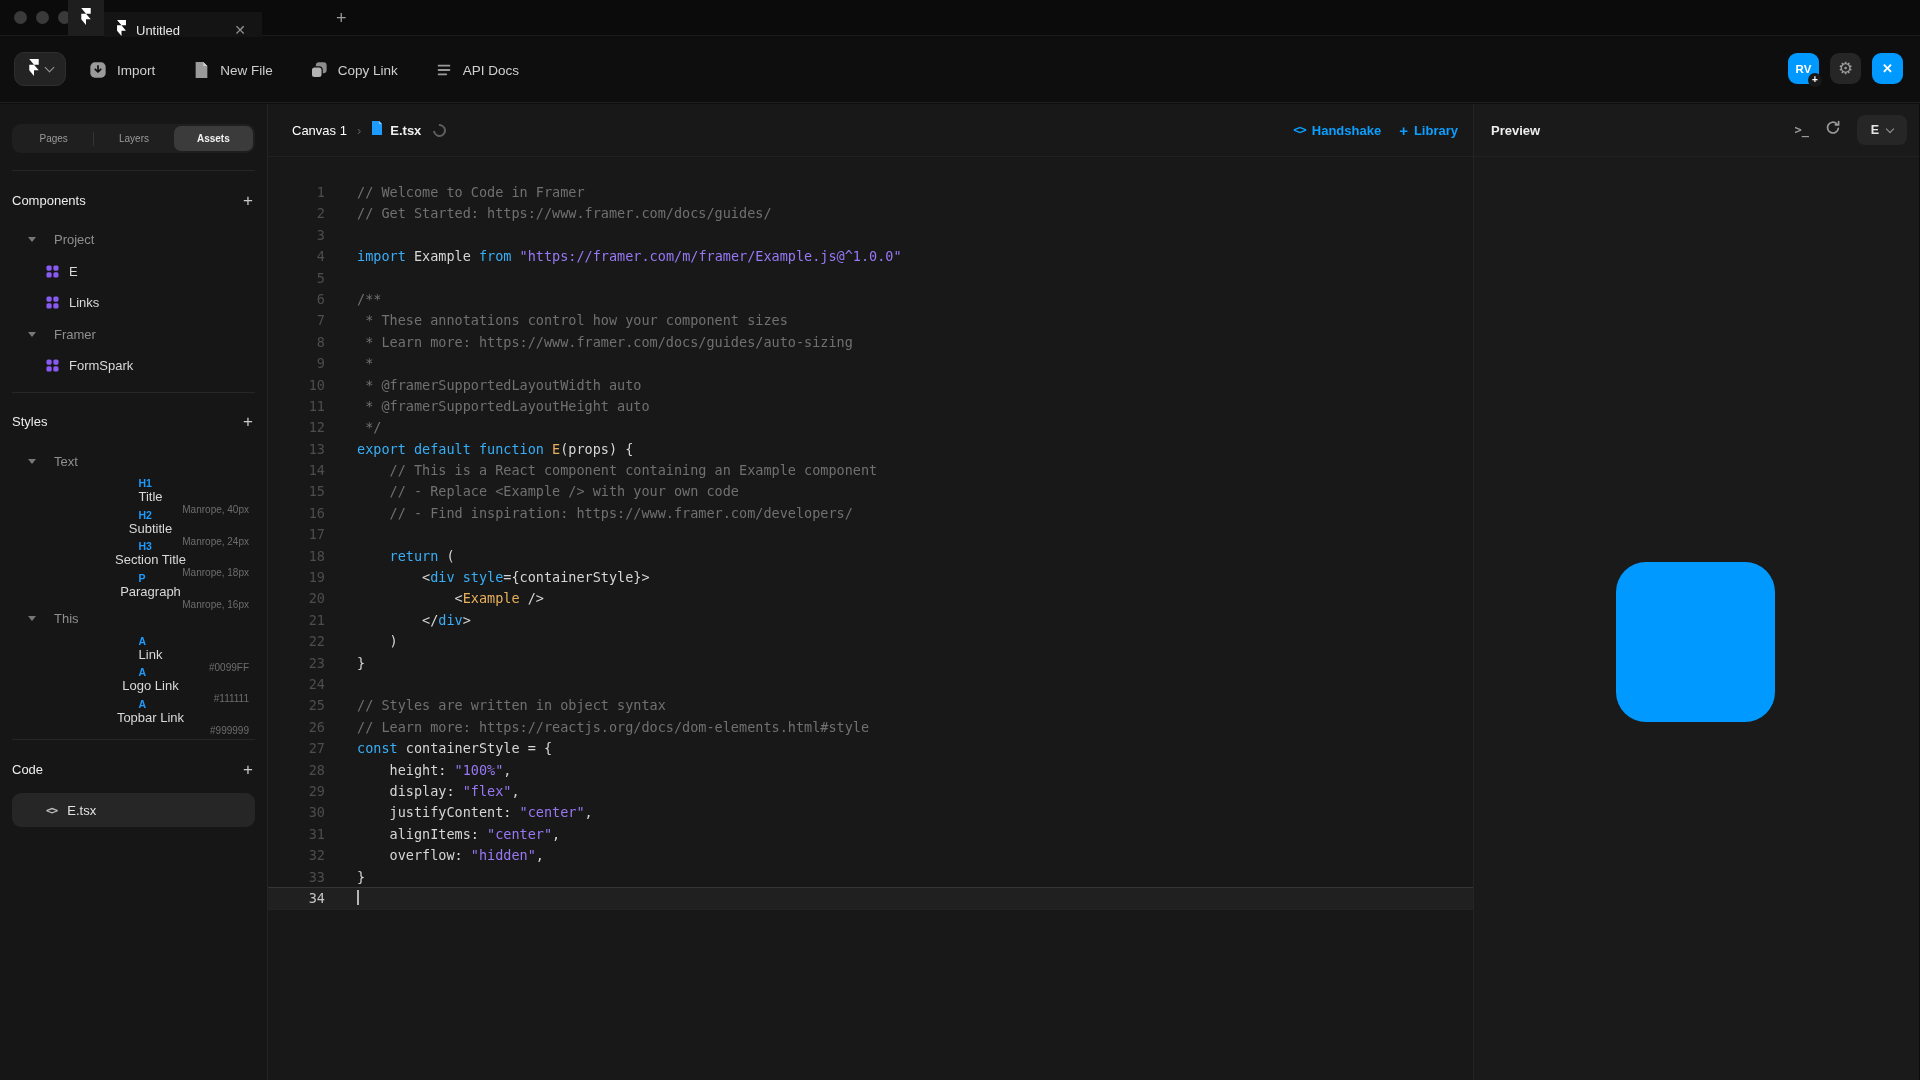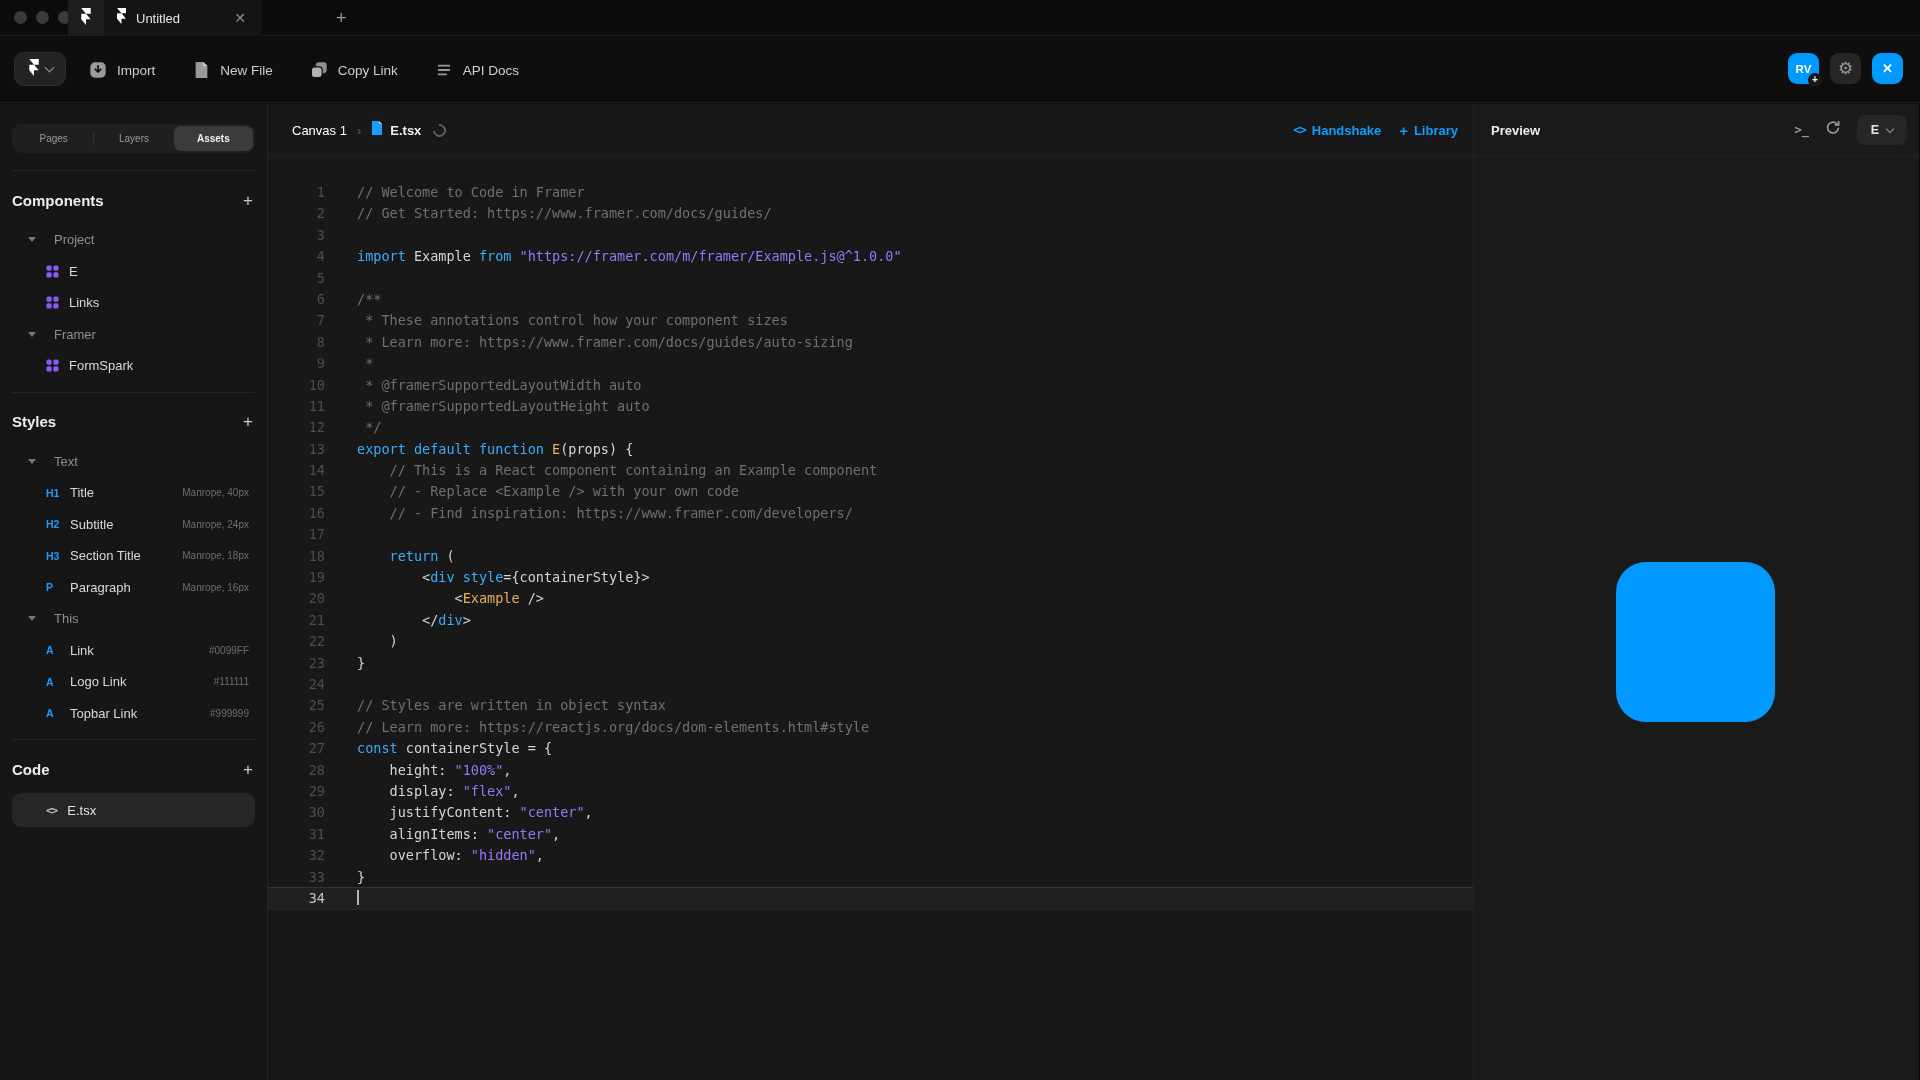--- a/index.html
+++ b/index.html
@@ -5,21 +5,21 @@
   *{margin:0;padding:0;box-sizing:border-box;}
   html,body{width:1920px;height:1080px;overflow:hidden;background:#0d0d0d;
     font-family:"Liberation Sans",sans-serif;-webkit-font-smoothing:antialiased;color:#d6d6d6;}
   .stage{position:absolute;inset:0;width:1920px;height:1080px;}
 
   
   .tabbar{position:absolute;left:0;top:0;width:1920px;height:36px;background:#0b0b0b;border-bottom:1px solid #1c1c1c;}
   .traffic{position:absolute;top:11px;width:13px;height:13px;border-radius:50%;background:#3a3a3a;}
   .t1{left:14px}.t2{left:36px}.t3{left:58px}
   .minitab{position:absolute;left:68px;top:0;width:36px;height:36px;background:#1e1e1e;display:flex;align-items:center;justify-content:center;}
-  .filetab{position:absolute;left:104px;top:0;width:158px;height:36px;background:#141414;display:flex;align-items:center;gap:9px;padding:0 12px;}
+  .filetab{position:absolute;left:104px;top:12px;width:158px;height:36px;background:#141414;display:flex;align-items:center;gap:9px;padding:0 12px;}
   .filetab .title{font-size:13px;color:#e6e6e6;font-weight:500;flex:1;}
   .tab-close{color:#8f8f8f;font-size:14px;line-height:1;padding:2px 4px;}
   .newtab{position:absolute;left:330px;top:7px;color:#9a9a9a;font-size:18px;font-weight:400;padding:0 6px;line-height:22px;}
 
   
   .toolbar{position:absolute;left:0;top:37px;width:1920px;height:66px;background:#0e0e0e;border-bottom:1px solid #212121;}
   .logo-btn{position:absolute;left:14px;top:15px;width:52px;height:34px;background:#232323;border:1px solid #2e2e2e;border-radius:10px;display:flex;align-items:center;justify-content:center;gap:6px;}
   .chev{width:7px;height:7px;border-right:1.6px solid #9a9a9a;border-bottom:1.6px solid #9a9a9a;transform:rotate(45deg);margin-top:-3px;}
   .menu{position:absolute;left:88px;top:0;height:66px;display:flex;align-items:center;}
   .menu-btn{display:flex;align-items:center;gap:9px;margin-right:36px;font-size:13.5px;font-weight:500;color:#cfcfcf;}
@@ -37,28 +37,28 @@
   .preview{width:445px;height:100%;background:#1a1a1a;position:relative;}
 
   
   .segs{margin-top:20px;height:29px;background:#1f1f1f;border-radius:9px;display:flex;align-items:center;padding:2px;position:relative;}
   .seg{flex:1;height:25px;display:flex;align-items:center;justify-content:center;font-size:10px;color:#9a9a9a;border-radius:7px;}
   .seg.active{background:#3b3b3b;color:#f2f2f2;font-weight:700;}
   .seg-sep{width:1px;height:14px;background:#333;}
   .side-div{height:1px;background:#262626;margin-top:17px;}
   .side-div.tight{margin-top:10px;}
   .sec-head{margin-top:18px;height:22px;display:flex;align-items:center;}
-  .sec-head .t{font-size:15px;font-weight:700;color:#ededed;flex:1;}
+  .sec-head .t{font-size:13px;font-weight:400;color:#ededed;flex:1;}
   .sec-head .plus{color:#c9c9c9;font-size:17px;font-weight:400;padding:0 2px;line-height:1;}
   .rows{margin-top:13px;}
   .row{height:31.5px;display:flex;align-items:center;font-size:13px;}
   .row.group{padding-left:16px;color:#8f8f8f;gap:18px;}
   .carret{width:0;height:0;border-left:4.5px solid transparent;border-right:4.5px solid transparent;border-top:5.5px solid #777;}
   .row.component{padding-left:34px;gap:10px;color:#d9d9d9;}
-  .row.style{padding-left:34px;color:#d9d9d9;}
+  .row.style{padding-left:34px;color:#d9d9d9;flex-direction:column;}
   .badge{width:24px;font-size:10.5px;font-weight:700;color:#1E9BFF;flex:none;}
   .row .meta{margin-left:auto;font-size:10px;color:#6d6d6d;padding-right:6px;}
   .row.file{height:34px;background:#262626;border-radius:9px;padding-left:34px;gap:10px;color:#e3e3e3;margin-top:12px;}
   .codeglyph{font-family:"DejaVu Sans Mono",monospace;font-size:11px;color:#c0c0c0;font-weight:700;letter-spacing:-1px;}
 
   
   .crumbbar{position:absolute;left:0;top:0;width:100%;height:53px;border-bottom:1px solid #212121;display:flex;align-items:center;padding:0 15px 0 24px;}
   .crumb-root{font-size:13px;color:#ffffff;}
   .crumb-sep{color:#5a5a5a;margin:0 10px;font-size:13px;}
   .crumb-file{font-size:13px;color:#f0f0f0;font-weight:700;margin-left:7px;}

